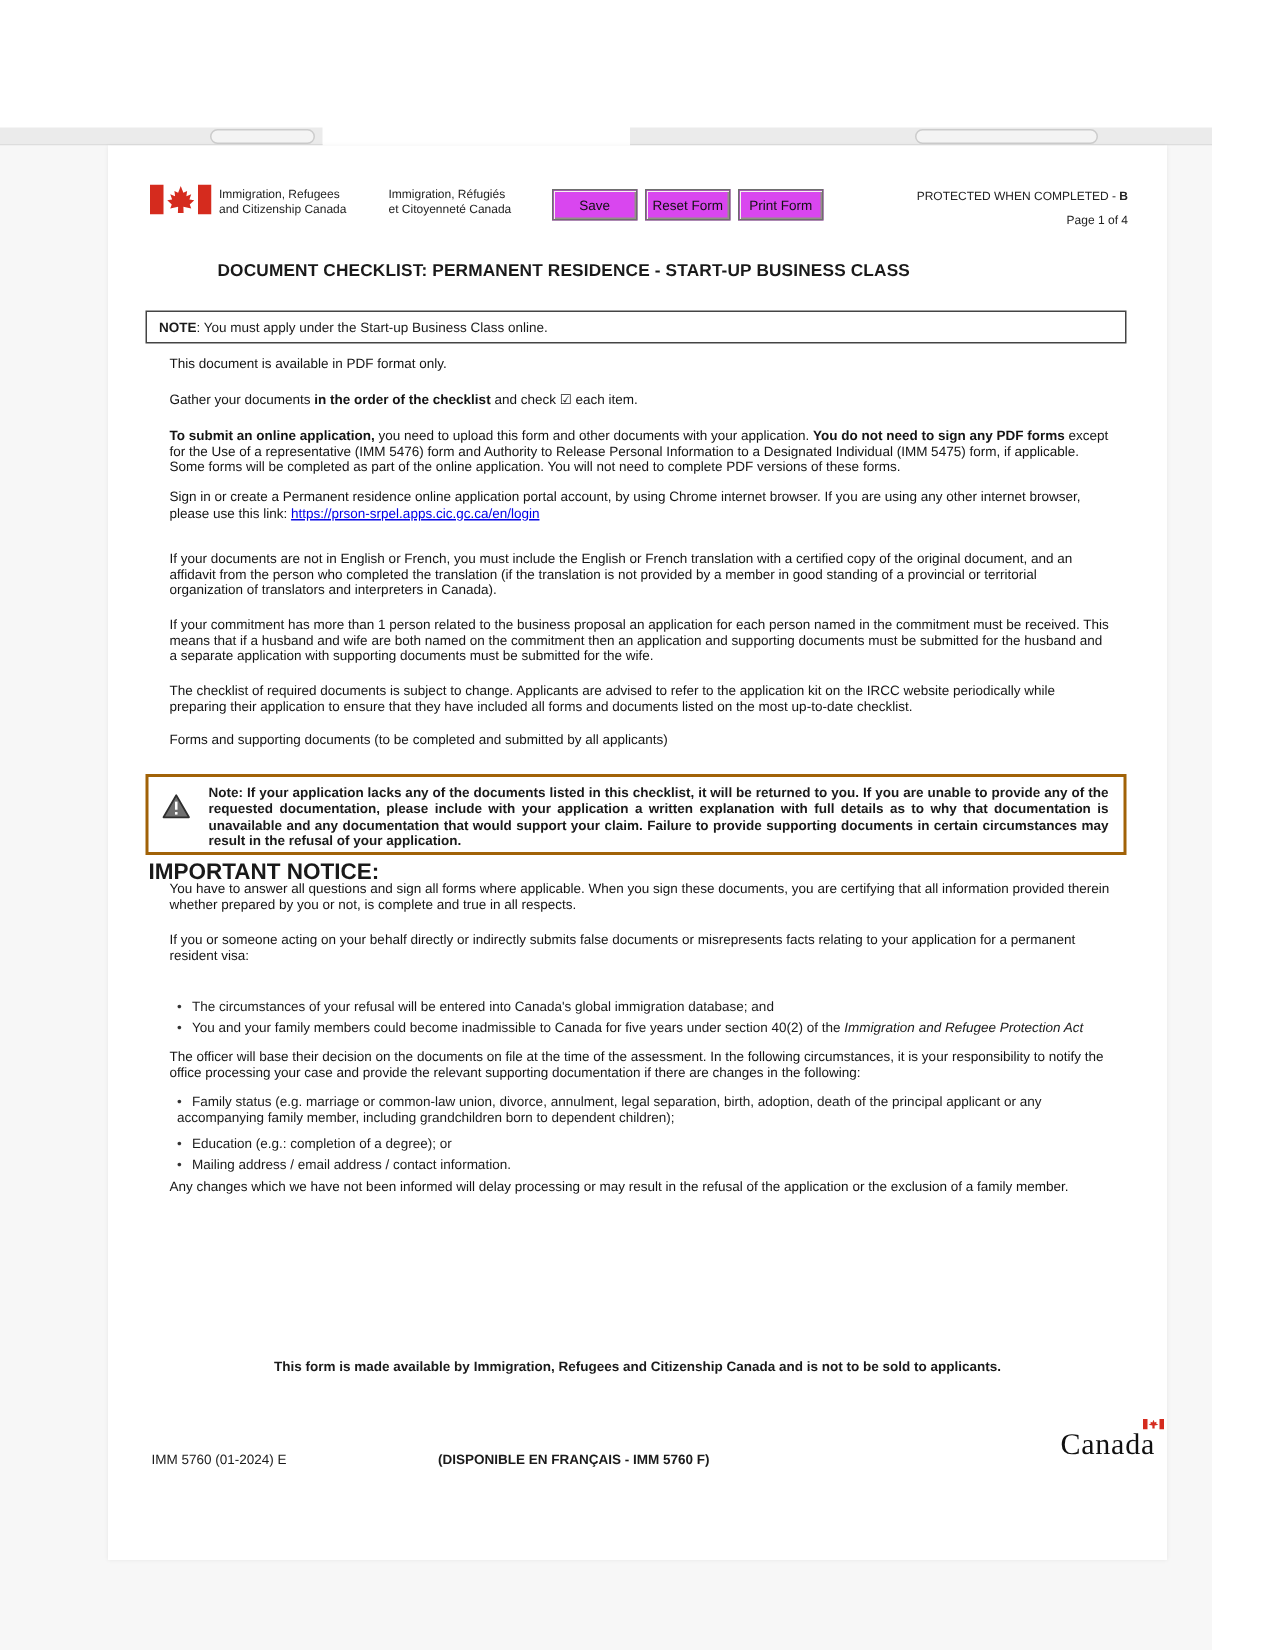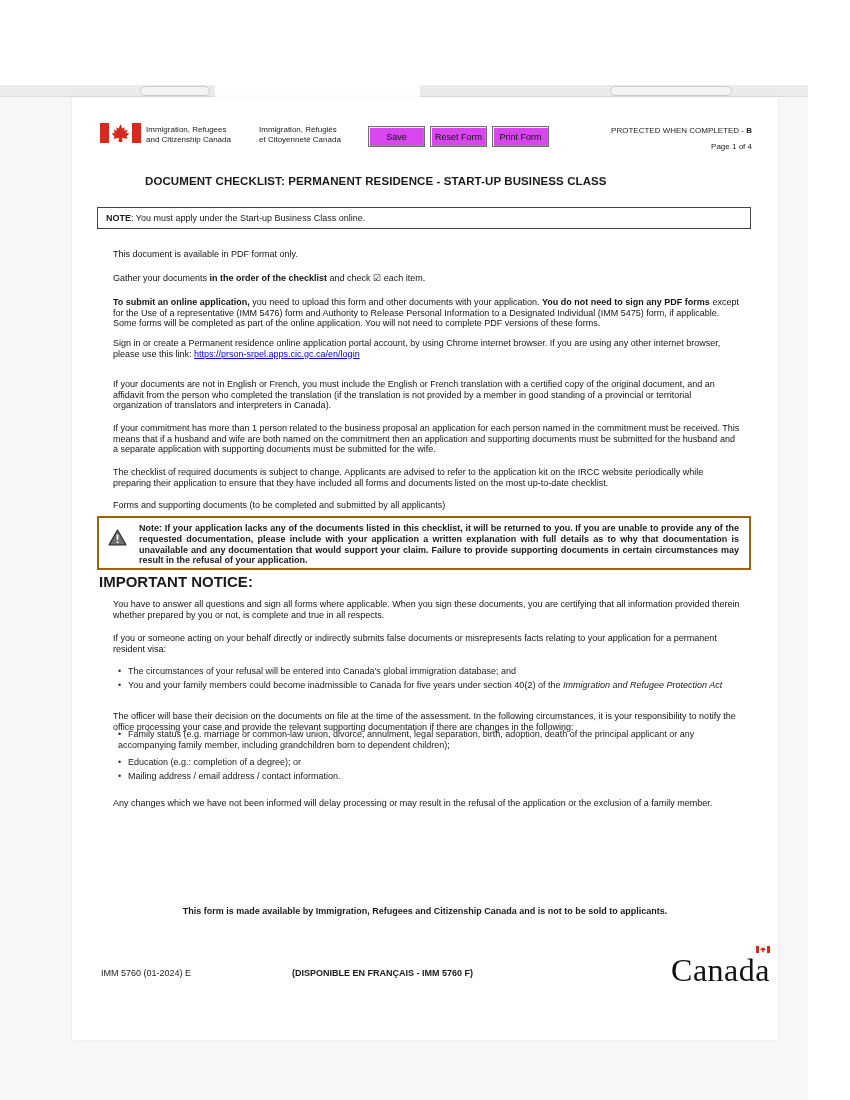--- a/index.html
+++ b/index.html
@@ -31,42 +31,42 @@
   .form-btn.reset { left:358px; }
   .form-btn.print { left:420px; }
   .protected { position:absolute; top:29px; right:26px; font-size:8px; color:#222; text-align:right; }
   .page-ind { position:absolute; top:45px; right:26px; font-size:8px; color:#222; text-align:right; }
 
   .doc-title { position:absolute; left:73px; top:78px; font-size:11.5px; font-weight:bold; letter-spacing:0.1px; }
 
   .note-box { position:absolute; left:25px; top:110px; width:654px; height:22px; border:1px solid #444;
               font-size:9px; padding:5px 8px; }
 
-  .para { position:absolute; left:41px; width:629px; font-size:9px; line-height:10.6px; color:#141414;margin-top:12px; }
+  .para { position:absolute; left:41px; width:629px; font-size:9px; line-height:10.6px; color:#141414; }
   .link { color:#0000e8; text-decoration:underline; cursor:pointer; }
 
   .warn-box { position:absolute; left:25px; top:419px; width:654px; height:54px; border:2px solid #a16207; }
   .warn-icon { position:absolute; left:9px; top:11px; }
   .warn-text { position:absolute; left:40px; top:5px; width:600px; font-size:9px; line-height:10.8px;
                font-weight:bold; text-align:justify; }
 
   .notice-head { position:absolute; left:27px; top:476px; font-size:15px; font-weight:bold; }
 
   .bullet-row { position:absolute; left:46px; width:620px; font-size:9px; line-height:10.6px; }
   .bullet-dot { display:inline-block; width:10px; color:#333; }
   .bullet-text { display:inline; }
 
   .made-available { position:absolute; left:0; top:809px; width:706px; text-align:center;
                     font-size:9px; font-weight:bold; }
 
   .form-number { position:absolute; left:29px; top:871px; font-size:9px; }
   .french-note { position:absolute; left:220px; top:871px; font-size:9px; font-weight:bold; }
 
   .wordmark { position:absolute; right:8px; top:855px; font-family:"Liberation Serif", serif;
-              font-size:32px; letter-spacing:0.5px; color:#111; }
+              font-size:20px; letter-spacing:0.5px; color:#111; }
   .wordmark .last-a { position:relative; }
   .wordmark .mini-flag { position:absolute; top:-6px; left:1px; }
 </style>
 </head>
 <body>
 
 <div class="stage">
 
   <div class="tb-seg a"></div>
   <div class="tb-seg b"></div>

